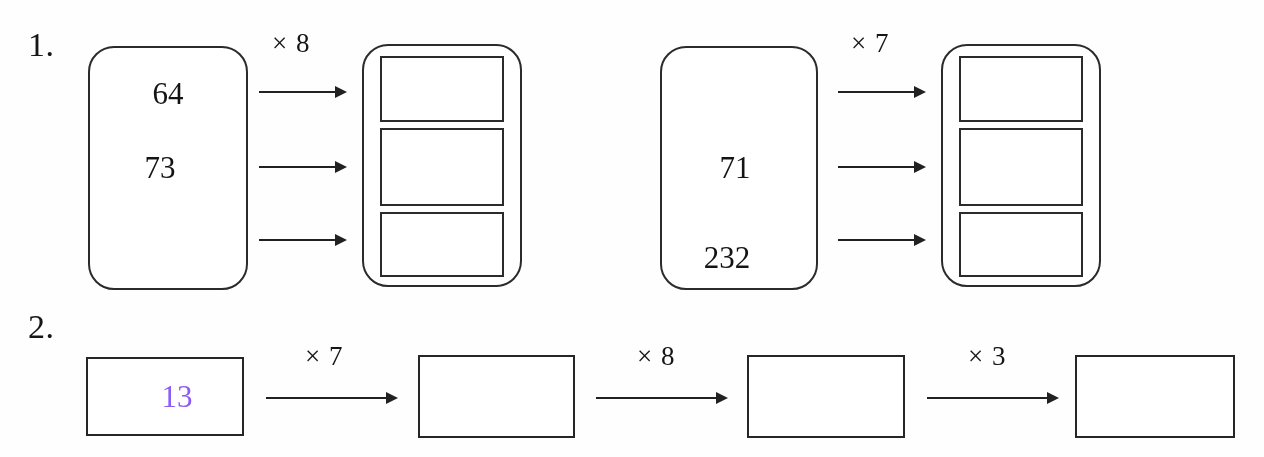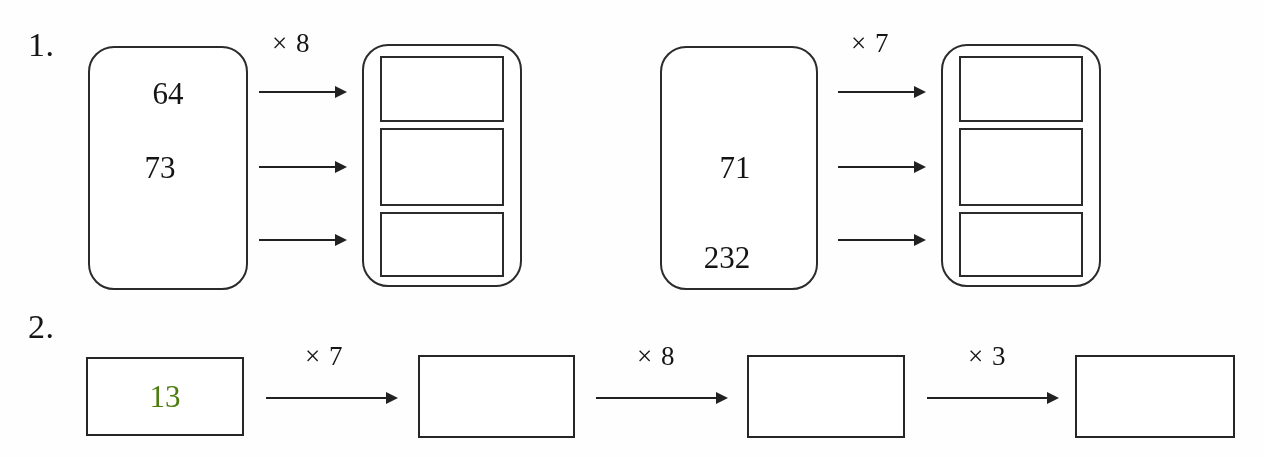--- a/index.html
+++ b/index.html
@@ -53,22 +53,23 @@
   .rect {
     position: absolute;
     border: 2px solid #262626;
     background: #ffffff;
     box-sizing: border-box;
   }
   .rect-num {
     position: absolute;
     font-size: 31px;
     line-height: 1;
-    color: #4d7c0f;
+    color: #8b5cf6;
     white-space: nowrap;
+    padding-left: 12px;
   }
   
   .arrow {
     position: absolute;
     height: 12px;
   }
   .arrow .shaft {
     position: absolute;
     left: 0;
     top: 5px;

